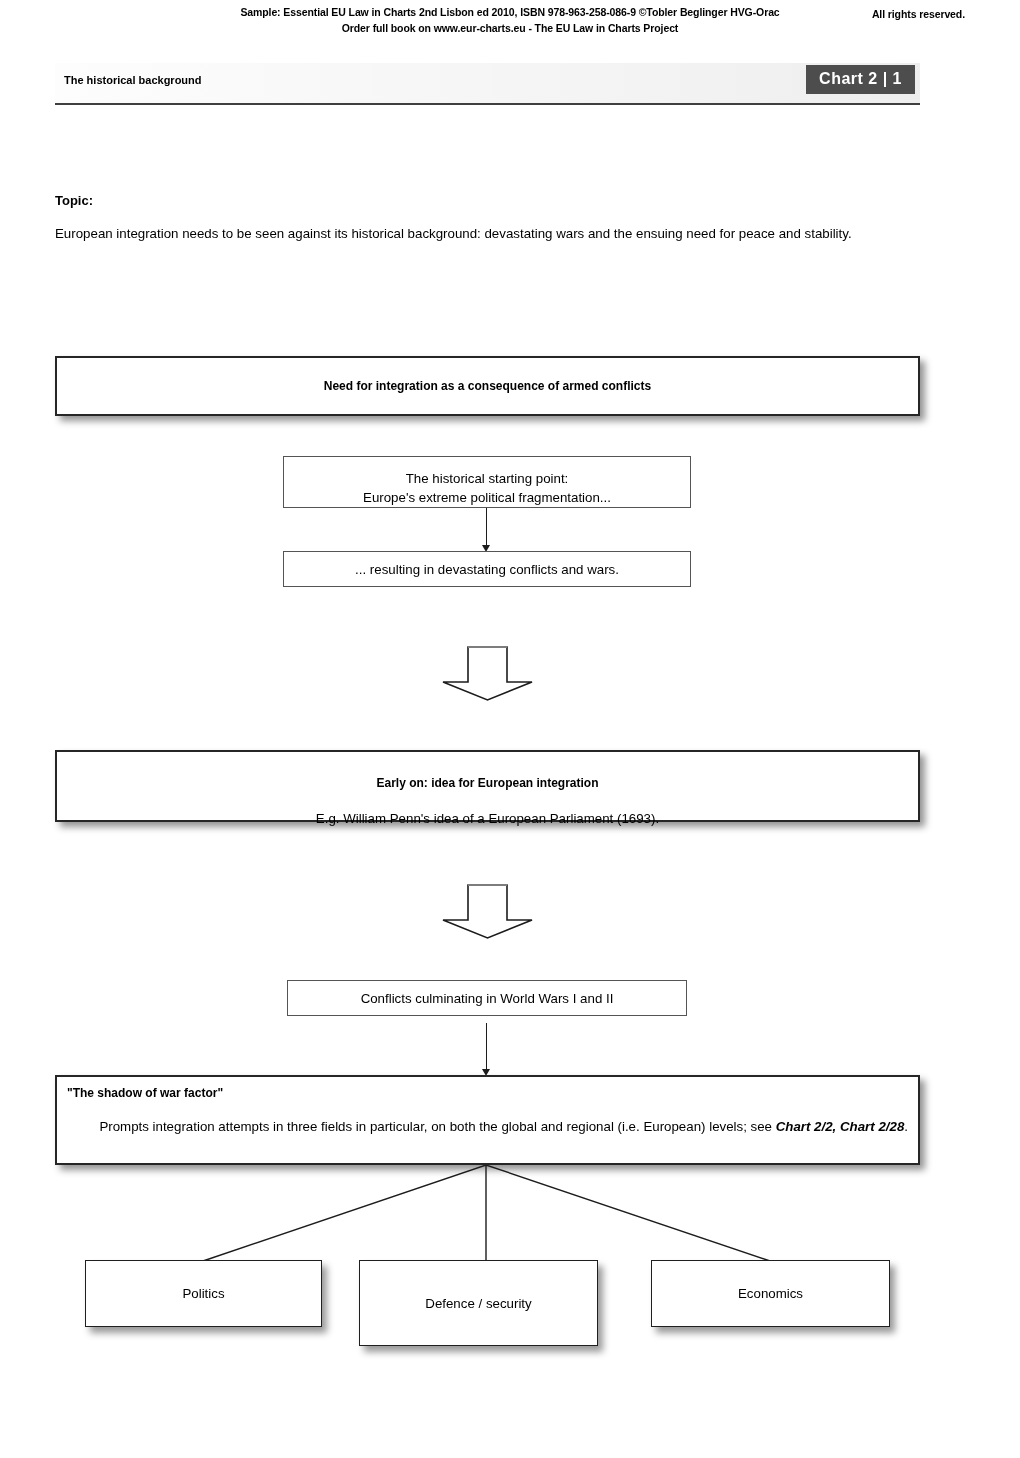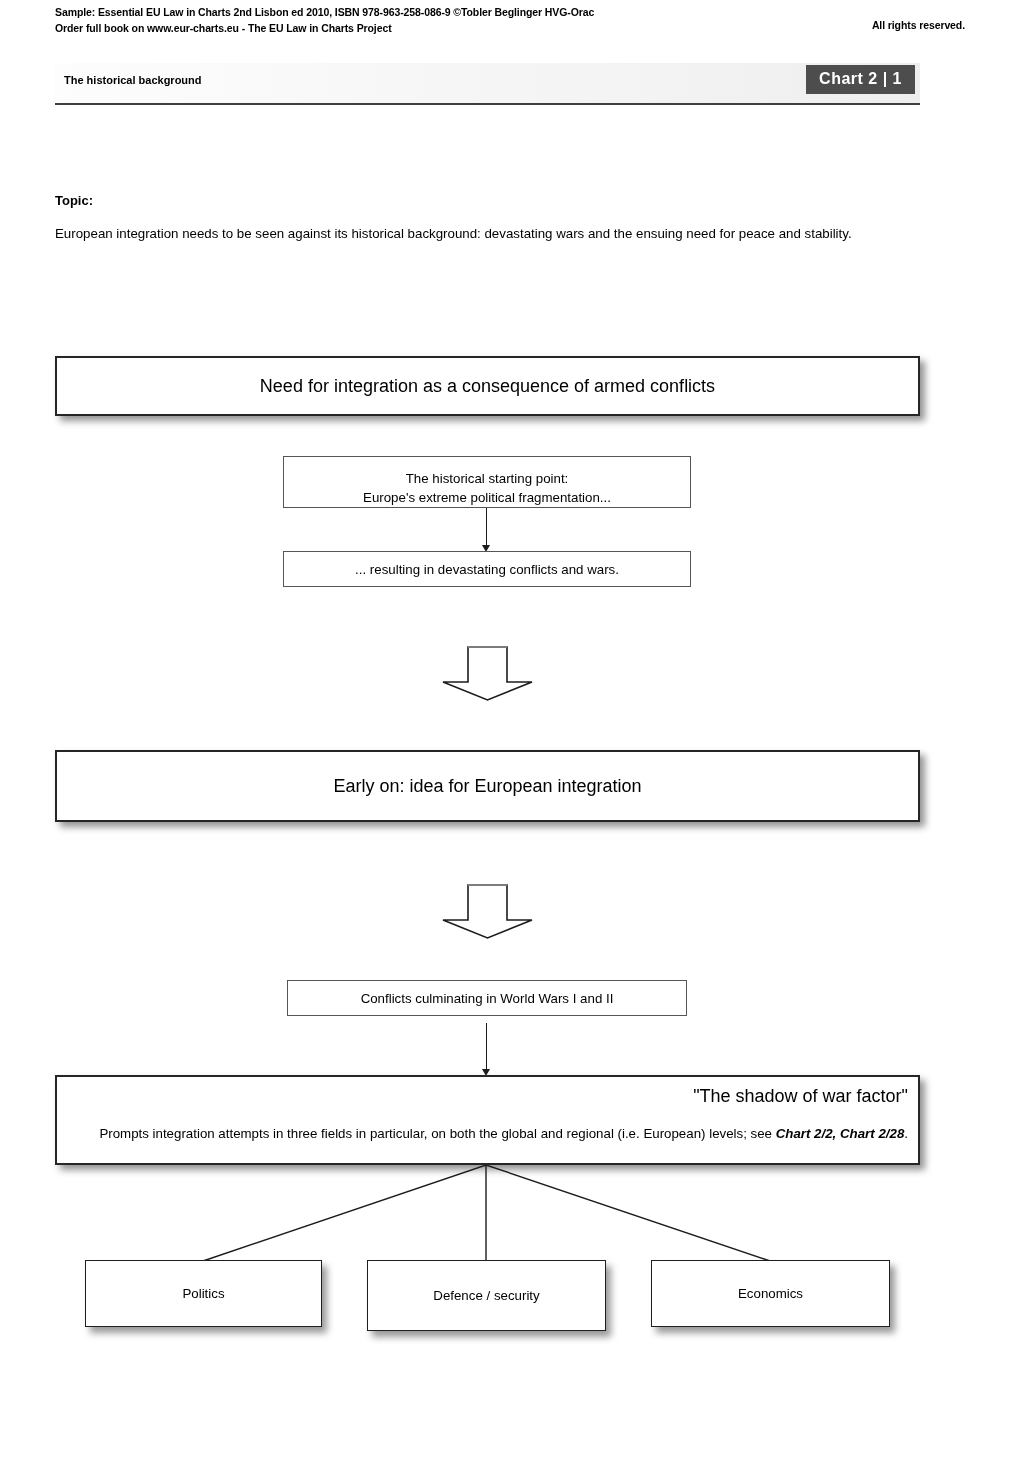--- a/index.html
+++ b/index.html
@@ -19,27 +19,28 @@
   
   .copyright {
     position: absolute;
     left: 55px;
     top: 4px;
     width: 910px;
     font-size: 10.5px;
     font-weight: bold;
     line-height: 16px;
     letter-spacing: -0.1px;
+    text-align: center;
   }
   .copyright .line1,
   .copyright .line2 { display: block; white-space: nowrap; }
   .copyright .rights {
     position: absolute;
     right: 0;
-    top: 13px;
+    top: 2px;
     font-size: 10.5px;
     font-weight: bold;
     white-space: nowrap;
   }
 
   
   .title-wrap {
     position: absolute;
     left: 55px;
     top: 58px;
@@ -123,23 +124,23 @@
     box-shadow: 5px 5px 7px rgba(0,0,0,0.42);
   }
   .box-thin {
     border: 1.5px solid #555555;
   }
   .box-small-shadow {
     border: 1.6px solid #1f1f1f;
     box-shadow: 5px 6px 7px rgba(0,0,0,0.40);
   }
   .b-head {
-    font-size: 18px;
-    font-weight: normal;
-    text-align: right;
+    font-size: 12px;
+    font-weight: bold;
+    text-align: left;
   }
   .b-text {
     font-size: 13.3px;
     text-align: center;
     line-height: 19px;
   }
 
   #box-need        { left: 55px;  top: 356px;  width: 865px; height: 60px; }
   #box-start       { left: 283px; top: 456px;  width: 408px; height: 52px; justify-content: flex-end; }
   #box-resulting   { left: 283px; top: 551px;  width: 408px; height: 36px; }
@@ -152,21 +153,21 @@
   #box-shadow .b-head { width: 100%; }
   #box-shadow .b-para {
     font-size: 13.3px;
     line-height: 20px;
     text-align: right;
     margin-top: 17px;
   }
   #box-shadow .b-para i { font-weight: bold; font-style: italic; }
 
   #box-politics { left: 85px;  top: 1260px; width: 237px; height: 67px; }
-  #box-defence  { left: 367px; top: 1260px; width: 239px; height: 71px; }
+  #box-defence  { left: 359px; top: 1260px; width: 239px; height: 86px; }
   #box-economics{ left: 651px; top: 1260px; width: 239px; height: 67px; }
 
   
   .vline {
     position: absolute;
     width: 1.4px;
     background: #1c1c1c;
   }
   #vl-1 { left: 486px; top: 508px; height: 41px; }
   #vl-2 { left: 486px; top: 1023px; height: 50px; }
@@ -224,20 +225,21 @@
 
 <div class="block-arrow" id="barrow-1">
   <svg width="95" height="58" viewBox="0 0 95 58">
     <polygon points="28,2 67,2 67,37 92,37 47.5,55 3,37 28,37" fill="none" stroke="#1c1c1c" stroke-width="1.6"></polygon>
     <line x1="28" y1="2" x2="67" y2="2" stroke="#7d7d7d" stroke-width="2"></line>
   </svg>
 </div>
 
 <div class="box box-wide" id="box-early">
   <div class="b-head">Early on: idea for European integration</div>
+  <div class="b-text">E.g. William Penn's idea of a European Parliament (1693).</div>
 </div>
 
 <div class="block-arrow" id="barrow-2">
   <svg width="95" height="58" viewBox="0 0 95 58">
     <polygon points="28,2 67,2 67,37 92,37 47.5,55 3,37 28,37" fill="none" stroke="#1c1c1c" stroke-width="1.6"></polygon>
     <line x1="28" y1="2" x2="67" y2="2" stroke="#7d7d7d" stroke-width="2"></line>
   </svg>
 </div>
 
 <div class="box box-thin" id="box-conflicts">

